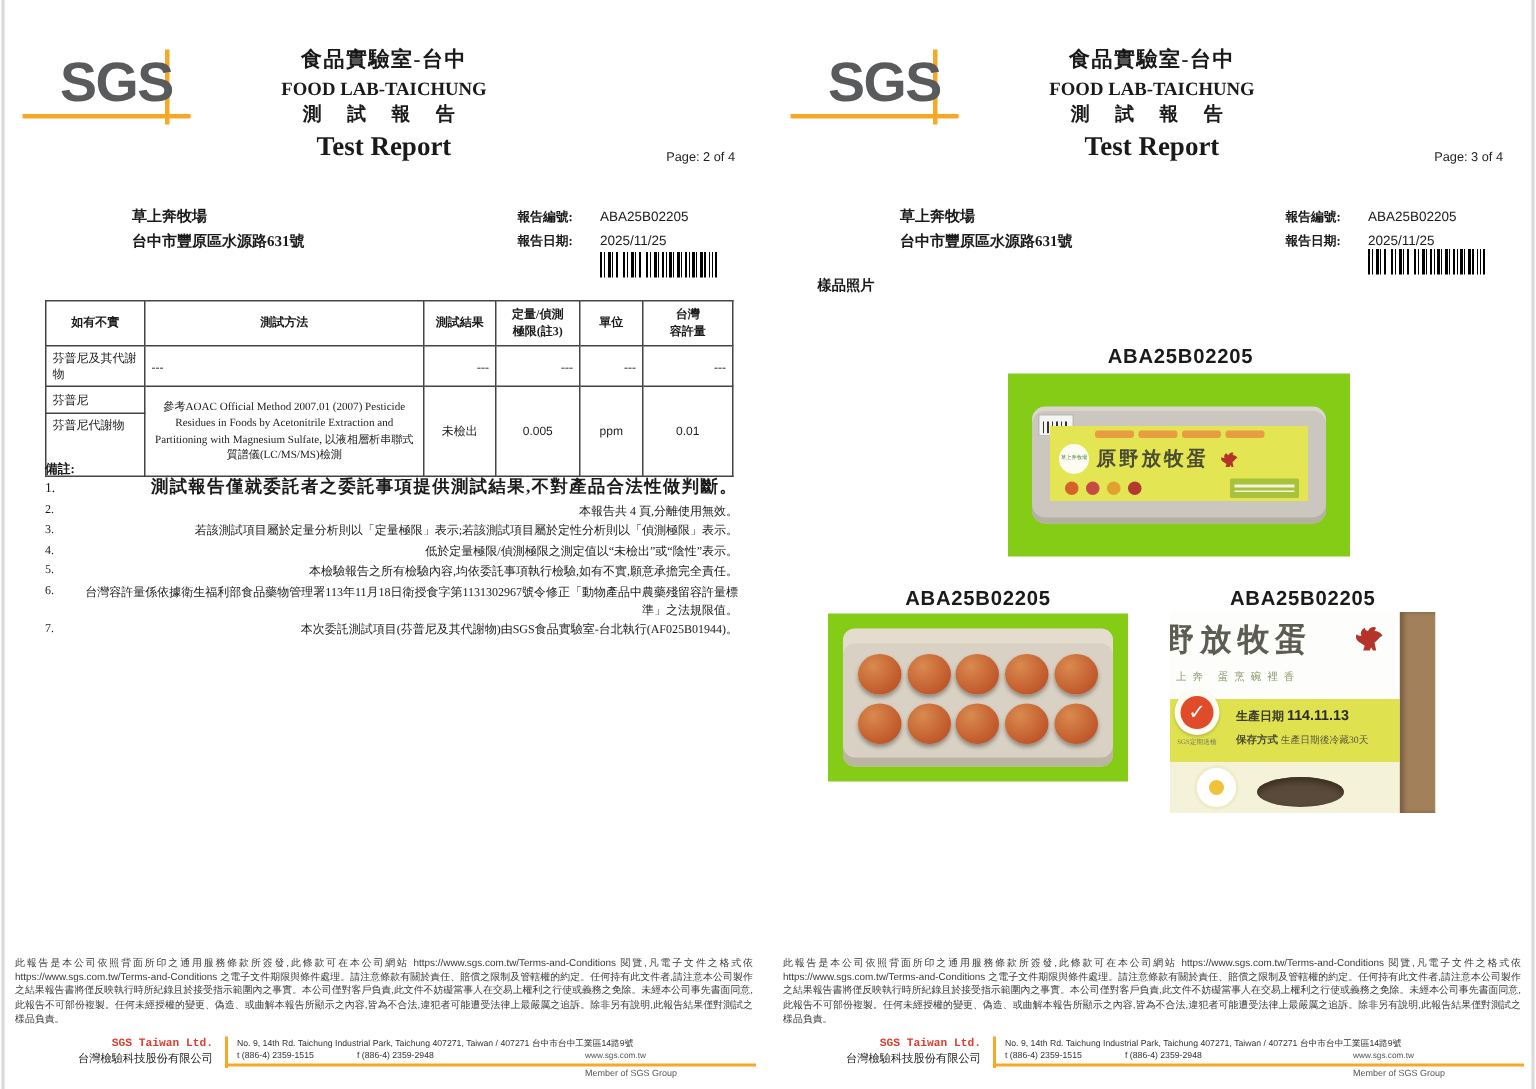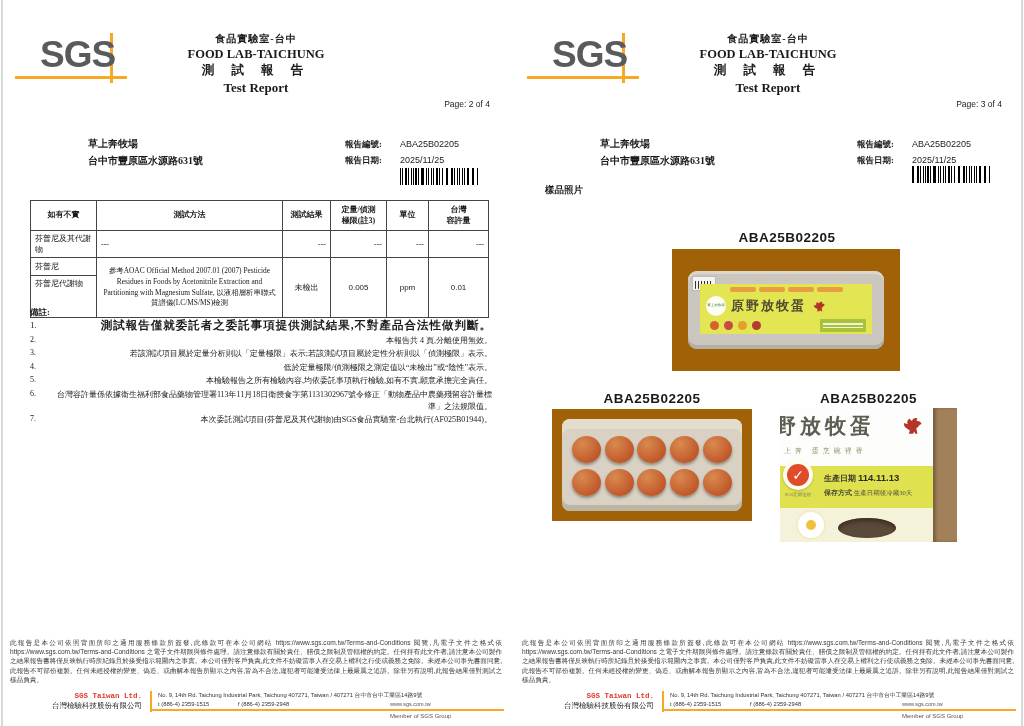--- a/index.html
+++ b/index.html
@@ -11,24 +11,24 @@
   .page { position:absolute; top:0; width:512px; height:726px; }
   .page.left { left:0; } .page.right { left:512px; }
   .abs { position:absolute; }
 
   
   .logo-text { font-family:"Liberation Sans","DejaVu Sans",sans-serif; font-weight:bold;
     font-size:37px; color:#595a5c; letter-spacing:-1px; line-height:1; }
   .logo-hline { background:#f7a827; height:2.5px; }
   .logo-vline { background:#f7a827; width:2.5px; }
   .hdr-center { text-align:center; line-height:1.35; }
-  .hdr-zh { font-size:10px; font-weight:bold; letter-spacing:1px; }
+  .hdr-zh { font-size:14px; font-weight:bold; letter-spacing:1px; }
   .hdr-en { font-size:12.5px; font-weight:bold; }
   .hdr-report-zh { font-size:12.5px; font-weight:bold; letter-spacing:7px; }
-  .hdr-report-en { font-size:13px; font-weight:bold; }
+  .hdr-report-en { font-size:18px; font-weight:bold; }
   .page-label { font-family:"Liberation Sans","DejaVu Sans",sans-serif; font-size:8.5px; color:#222; }
 
   
   .client-name { font-size:10px; font-weight:600; }
   .client-addr { font-size:10px; font-weight:600; }
   .rep-label { font-size:8.5px; font-weight:bold; }
   .rep-value { font-family:"Liberation Sans","DejaVu Sans",sans-serif; font-size:9px; }
   .barcode { background-image:repeating-linear-gradient(90deg,
       #000 0 1.5px,#fff 1.5px 2.5px,#000 2.5px 3.2px,#fff 3.2px 5.2px,
       #000 5.2px 7.2px,#fff 7.2px 8px,#000 8px 8.8px,#fff 8.8px 10.8px,
@@ -51,21 +51,21 @@
   .note-num { width:14px; flex:0 0 14px; font-size:8px; }
   .note-text { flex:1; font-size:8px; line-height:1.5;text-align:right; }
   .note-big .note-num { font-size:9px; padding-top:3px; }
   .note-big .note-text { font-size:11.5px; font-weight:bold; letter-spacing:1px; line-height:1.4; }
   .end-mark { font-family:"Liberation Sans","DejaVu Sans",sans-serif; font-size:8.5px; text-align:center; }
 
   
   .sample-label { font-size:9.5px; font-weight:600; }
   .photo-caption { font-family:"Liberation Sans","DejaVu Sans",sans-serif; font-weight:bold;
     font-size:13.5px; text-align:center; letter-spacing:0.5px; }
-  .photo { background:#a16207; overflow:hidden; }
+  .photo { background:#84cc16; overflow:hidden; }
 
   
   .p1-carton { position:absolute; left:16px; top:22px; width:196px; height:78px;
     background:#cbc7be; border-radius:9px; box-shadow:inset 0 3px 0 #dad6cd, inset 0 -4px 0 #b4b0a6; }
   .p1-label { position:absolute; left:12px; top:13px; right:12px; bottom:15px; background:#e4e552; }
   .p1-toprow { display:flex; gap:3px; justify-content:center; padding-top:3px; }
   .p1-chip { width:26px; height:5px; border-radius:2px; background:#e8913d; opacity:.85; }
   .p1-main { display:flex; align-items:center; gap:5px; padding:4px 4px 0 6px; }
   .p1-logo { width:20px; height:20px; border-radius:50%; background:#fdfdf4; flex:0 0 20px;
     display:flex; align-items:center; justify-content:center; text-align:center;

